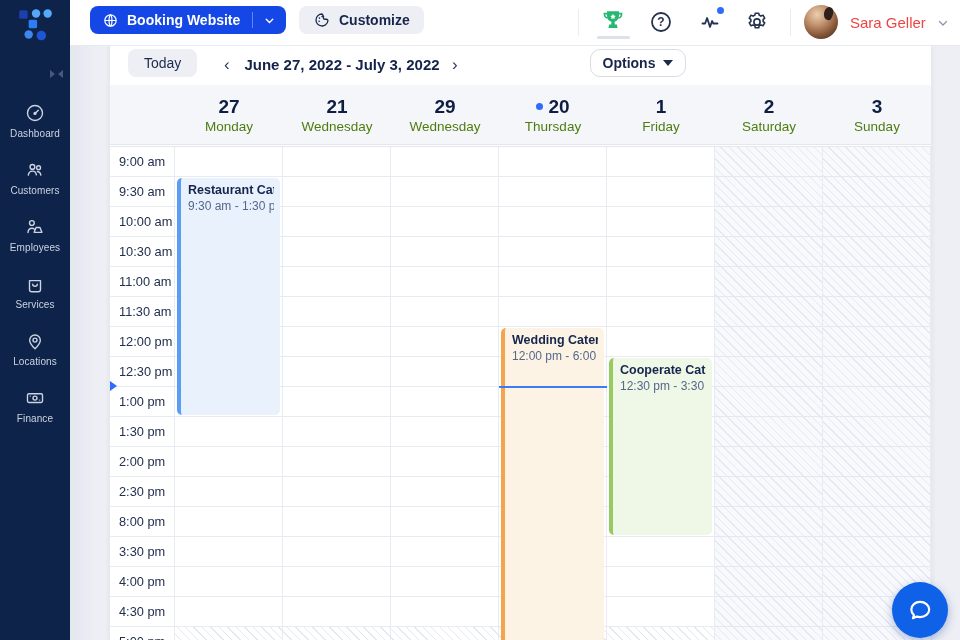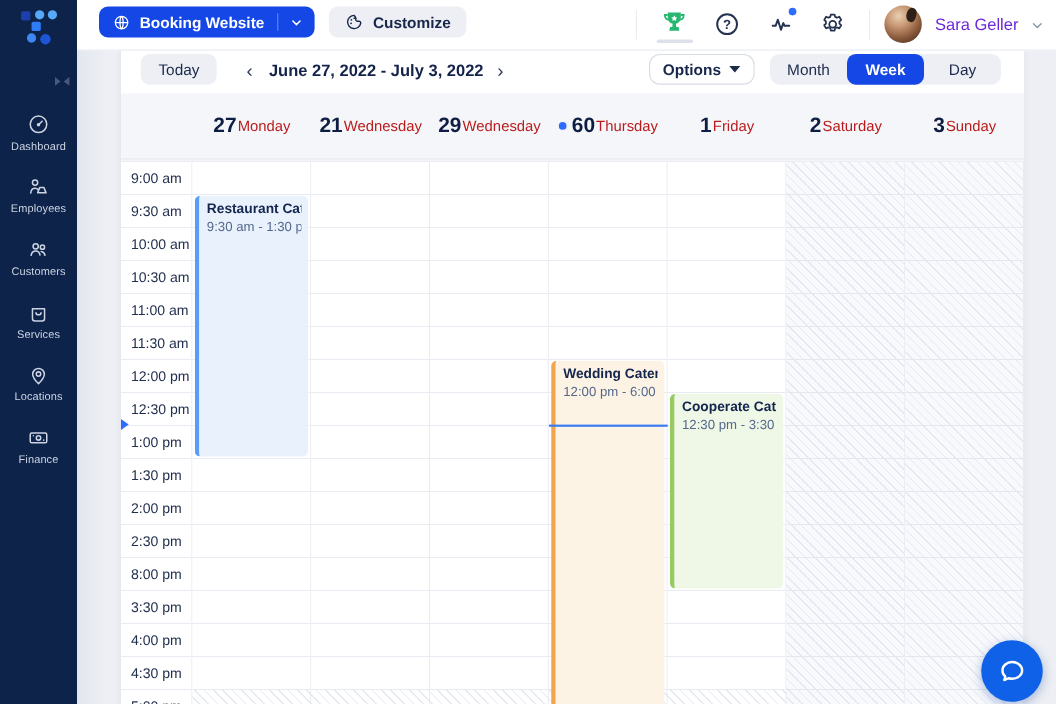--- a/index.html
+++ b/index.html
@@ -29,21 +29,21 @@
   .btn-primary .chev{margin-left:4px;padding-left:10px;border-left:1px solid rgba(255,255,255,.35);height:16px;display:flex;align-items:center}
   .btn-gray{position:absolute;left:229px;top:6px;height:28px;background:#edeff4;border-radius:8px;
      display:flex;align-items:center;padding:0 14px;gap:8px;color:#17264a;font-size:14px;font-weight:700;cursor:pointer}
   .tb-div{position:absolute;top:9px;width:1px;height:27px;background:#e9ecf2}
   .tb-ic{position:absolute;top:10px;width:24px;height:24px;color:#24324f;cursor:pointer}
   .trophy-under{position:absolute;left:527px;top:36px;width:33px;height:3px;background:#dde1e9;border-radius:2px}
   .notif-dot{position:absolute;left:647px;top:7px;width:7px;height:7px;border-radius:50%;background:#2f6bff}
   .avatar{position:absolute;left:734px;top:5px;width:34px;height:34px;border-radius:50%;cursor:pointer;
      background:radial-gradient(circle at 38% 28%,#ead0b0 0%,#c59571 32%,#8a5a3c 62%,#42291b 95%)}
   .avatar::after{content:"";position:absolute;left:20px;top:2px;width:9px;height:13px;border-radius:50% 50% 40% 60%;background:#2e2019;transform:rotate(18deg)}
-  .user-name{position:absolute;left:780px;top:0;height:45px;line-height:45px;font-size:15px;font-weight:500;color:#6d28d9;cursor:pointer}
+  .user-name{position:absolute;left:780px;top:0;height:45px;line-height:45px;font-size:15px;font-weight:500;color:#ef4444;cursor:pointer}
   .user-chev{position:absolute;left:866px;top:0;height:45px;display:flex;align-items:center;color:#8b97ab;cursor:pointer}
 
   
   .main{position:absolute;left:70px;top:45px;width:890px;height:595px;background:linear-gradient(to right,#e3e7ee 0,#edeff4 28px)}
   .card{position:absolute;left:40px;top:0;width:821px;height:595px;background:#fff;overflow:hidden;
         box-shadow:0 1px 6px rgba(18,35,77,.08)}
 
   
   .cal-toolbar{position:absolute;left:0;top:0;width:100%;height:40px;background:#fff}
   .today-btn{position:absolute;left:18px;top:4px;height:28px;padding:0 16px;background:#edeff5;border-radius:8px;
@@ -54,24 +54,24 @@
   .options-btn{position:absolute;left:480px;top:4px;height:28px;width:96px;background:#fff;border:1px solid #d8dce5;border-radius:10px;
      display:flex;align-items:center;justify-content:center;gap:8px;font-size:14px;font-weight:700;color:#17264a;cursor:pointer;box-sizing:border-box}
   .caret-down{width:0;height:0;border-left:5px solid transparent;border-right:5px solid transparent;border-top:6px solid #1c2b4a}
   .views{position:absolute;left:590px;top:4px;height:28px;background:#edeff5;border-radius:9px;display:flex;align-items:center}
   .seg{width:70px;height:28px;line-height:28px;text-align:center;font-size:14px;font-weight:500;color:#1b2a4a;border-radius:8px;cursor:pointer}
   .seg.active{background:#1447e6;color:#fff;font-weight:700}
 
   
   .day-strip{position:absolute;left:0;top:40px;width:100%;height:60px;background:#f5f6fa;border-bottom:1px solid #e3e6ed;
      display:flex;padding-left:65px;box-sizing:border-box}
-  .day-cell{width:108px;display:flex;flex-direction:row;align-items:center;justify-content:center;gap:1px}
+  .day-cell{width:108px;display:flex;flex-direction:column;align-items:center;justify-content:center;gap:1px}
   .day-num-row{display:flex;align-items:center;gap:5px;font-size:19px;font-weight:600;color:#0e1e42}
   .today-dot{width:7px;height:7px;border-radius:50%;background:#2e6bff}
-  .day-name{font-size:13.5px;color:#b91c1c}
+  .day-name{font-size:13.5px;color:#4d7c0f}
 
   
   .grid-area{position:absolute;left:0;top:101px;width:100%;height:494px;border-top:1px solid #e4e7ee;box-sizing:content-box}
   .time-col{position:absolute;left:0;top:0;width:65px;height:520px;border-right:1px solid #e8ebf1;box-sizing:border-box;
      background-image:repeating-linear-gradient(to bottom,#fff 0 29px,#e8ebf1 29px 30px)}
   .time-label{height:30px;line-height:30px;padding-left:9px;font-size:12.8px;color:#22304e;white-space:nowrap}
   .cols{position:absolute;left:65px;top:0;height:520px;display:flex}
   .col{width:108px;height:520px;border-right:1px solid #e8ebf1;box-sizing:border-box;cursor:pointer;
      background-image:repeating-linear-gradient(to bottom,#fff 0 29px,#e8ebf1 29px 30px)}
   .col.weekend{background-color:#f8f9fc;
@@ -120,36 +120,36 @@
             <circle cx="12" cy="12" r="8.2"></circle>
             <path d="M12 12.5l3.6-3.6"></path>
             <circle cx="12" cy="12.5" r="1" fill="currentColor"></circle>
           </svg>
         </span>
         <span class="side-label">Dashboard</span>
       </div>
       <div class="side-item">
         <span class="side-ic">
           <svg viewBox="0 0 24 24" fill="none" stroke="currentColor" stroke-width="1.5" stroke-linecap="round" stroke-linejoin="round">
+            <circle cx="9.2" cy="8.6" r="2.6"></circle>
+            <circle cx="15.9" cy="9.5" r="2.1"></circle>
+            <path d="M4.7 17.6c.4-2.8 2.1-4.4 4.5-4.4 2.2 0 3.9 1.5 4.3 4.1M14.7 13.7c1.9.2 3.3 1.6 3.7 3.8"></path>
+          </svg>
+        </span>
+        <span class="side-label">Customers</span>
+      </div>
+      <div class="side-item">
+        <span class="side-ic">
+          <svg viewBox="0 0 24 24" fill="none" stroke="currentColor" stroke-width="1.5" stroke-linecap="round" stroke-linejoin="round">
             <circle cx="8.6" cy="7.6" r="2.6"></circle>
             <path d="M4.3 18c.3-2.9 2-4.7 4.3-4.7 1.3 0 2.3.5 3.1 1.3"></path>
             <path d="M13.2 12.6h4.2l2.1 5.2h-8.4z"></path>
           </svg>
         </span>
         <span class="side-label">Employees</span>
-      </div>
-      <div class="side-item">
-        <span class="side-ic">
-          <svg viewBox="0 0 24 24" fill="none" stroke="currentColor" stroke-width="1.5" stroke-linecap="round" stroke-linejoin="round">
-            <circle cx="9.2" cy="8.6" r="2.6"></circle>
-            <circle cx="15.9" cy="9.5" r="2.1"></circle>
-            <path d="M4.7 17.6c.4-2.8 2.1-4.4 4.5-4.4 2.2 0 3.9 1.5 4.3 4.1M14.7 13.7c1.9.2 3.3 1.6 3.7 3.8"></path>
-          </svg>
-        </span>
-        <span class="side-label">Customers</span>
       </div>
       <div class="side-item">
         <span class="side-ic">
           <svg viewBox="0 0 24 24" fill="none" stroke="currentColor" stroke-width="1.5" stroke-linecap="round" stroke-linejoin="round">
             <path d="M6 8.3h12v9.7a2.5 2.5 0 0 1-2.5 2.5h-7A2.5 2.5 0 0 1 6 18z"></path>
             <path d="M9.5 12.3a2.5 2.1 0 0 0 5 0"></path>
           </svg>
         </span>
         <span class="side-label">Services</span>
       </div>
@@ -250,25 +250,20 @@
 
     <div class="cal-toolbar">
       <div class="today-btn">Today</div>
       <div class="nav-chev" style="left:110px">‹</div>
       <div class="date-range">June 27, 2022 - July 3, 2022</div>
       <div class="nav-chev" style="left:338px">›</div>
       <div class="options-btn">
         <span>Options</span>
         <span class="caret-down"></span>
       </div>
-      <div class="views" id="views">
-          <div class="seg">Month</div>
-          <div class="seg active">Week</div>
-          <div class="seg">Day</div>
-        </div>
     </div>
 
     <div class="day-strip" id="day-row">
         <div class="day-cell">
           <div class="day-num-row">
             <span>27</span>
           </div>
           <div class="day-name">Monday</div>
         </div>
         <div class="day-cell">
@@ -279,21 +274,21 @@
         </div>
         <div class="day-cell">
           <div class="day-num-row">
             <span>29</span>
           </div>
           <div class="day-name">Wednesday</div>
         </div>
         <div class="day-cell">
           <div class="day-num-row">
             <span class="today-dot"></span>
-            <span>60</span>
+            <span>20</span>
           </div>
           <div class="day-name">Thursday</div>
         </div>
         <div class="day-cell">
           <div class="day-num-row">
             <span>1</span>
           </div>
           <div class="day-name">Friday</div>
         </div>
         <div class="day-cell">

